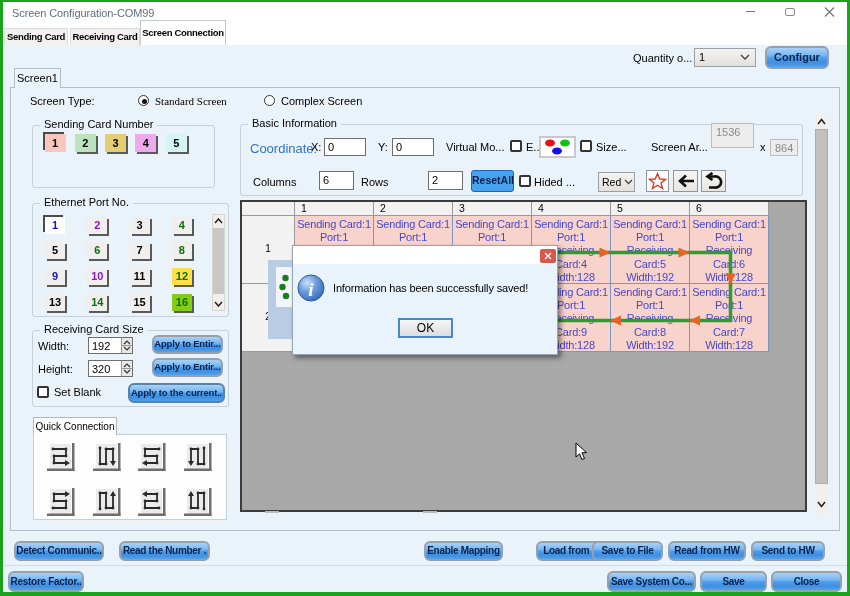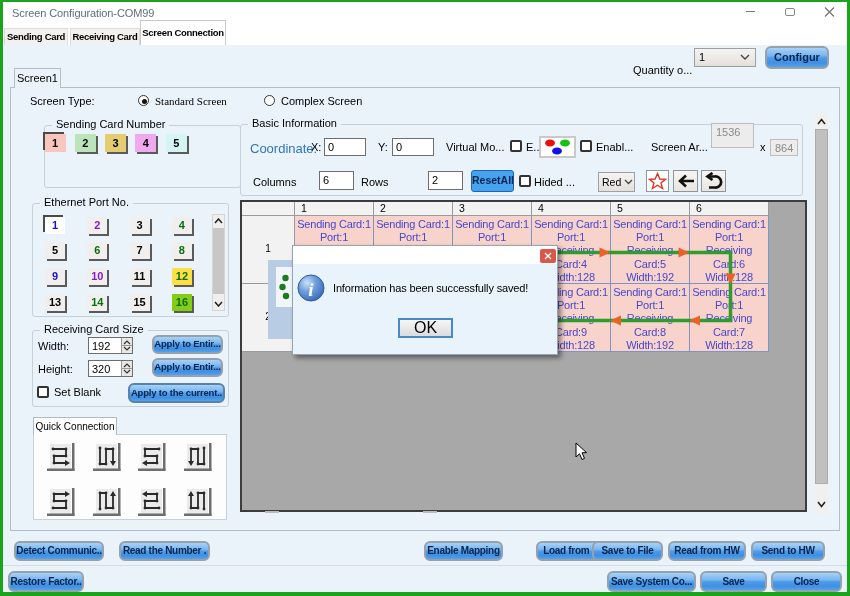--- a/index.html
+++ b/index.html
@@ -25,35 +25,35 @@
 <div class="abs" style="left:746px;top:10.5px;width:9px;height:1.5px;background:#777;"></div>
 <div class="abs" style="left:785px;top:7.5px;width:9.5px;height:8px;border:1.2px solid #888;border-radius:2px;"></div>
 <svg class="abs" style="left:824px;top:7px;" width="11" height="10">
     <path d="M1,0.5 L10,9.5 M10,0.5 L1,9.5" stroke="#777" stroke-width="1.3"></path>
   </svg>
 <div class="abs" style="left:3px;top:27px;width:844px;height:18px;background:#fff;"></div>
 <div class="abs" style="left:4px;top:28px;width:64px;height:17px;background:#F2F1F0;border:1px solid #DCDCDC;border-bottom:none;font-size:9.5px;font-weight:bold;text-align:center;line-height:16px;white-space:nowrap;letter-spacing:-0.3px;">Sending Card</div>
 <div class="abs" style="left:70px;top:28px;width:70px;height:17px;background:#F2F1F0;border:1px solid #DCDCDC;border-bottom:none;font-size:9.5px;font-weight:bold;text-align:center;line-height:16px;white-space:nowrap;letter-spacing:-0.3px;">Receiving Card</div>
 <div class="abs" style="left:140px;top:20px;width:86px;height:34px;background:#fff;border:1px solid #C8C8C8;border-bottom:none;font-size:9.5px;font-weight:bold;text-align:center;line-height:23px;white-space:nowrap;letter-spacing:-0.3px;">Screen Connection</div>
 <div class="abs" style="left:3px;top:45px;width:844px;height:547px;background:#EBF3FA;"></div>
-<div class="lbl" style="left:633px;top:52px;margin-top:12px;">Quantity o...</div>
+<div class="lbl" style="left:633px;top:52px;">Quantity o...</div>
 <div class="abs" style="left:694px;top:48px;width:62px;height:19px;background:linear-gradient(180deg,#F5F3F1,#E4E0DC);border:1px solid #99A0A8;font-size:11px;padding:2px 0 0 4px;">1</div>
 <svg class="abs" style="left:740px;top:54px;" width="10" height="7">
     <path d="M1,1 L5,5 L9,1" stroke="#444" stroke-width="1.4" fill="none"></path>
   </svg>
 <div class="btn" style="left:765px;top:46px;width:64px;height:23px;line-height:18px;">Configur</div>
 <div class="abs" style="left:14px;top:68px;width:47px;height:20px;background:#EBF3FA;border:1px solid #B2BECA;border-bottom:none;font-size:11px;text-align:center;line-height:19px;z-index:2;">Screen1</div>
 <div class="abs" style="left:10px;top:87px;width:830px;height:444px;border:1px solid #B2BECA;background:#EBF3FA;"></div>
 <div class="lbl" style="left:30px;top:95px;">Screen Type:</div>
 <div class="abs" style="left:138px;top:95px;width:11px;height:11px;border:1.5px solid #333;border-radius:50%;background:#fff;"></div>
 <div class="abs" style="left:141.5px;top:98.5px;width:5px;height:5px;border-radius:50%;background:#111;"></div>
 <div class="lbl" style="left:155px;top:95px;font-family:Liberation Serif, serif;">Standard Screen</div>
 <div class="abs" style="left:264px;top:95px;width:11px;height:11px;border:1.5px solid #333;border-radius:50%;background:#fff;"></div>
 <div class="lbl" style="left:281px;top:95px;">Complex Screen</div>
-<div class="fs" style="left:44px;top:125px;width:197px;height:63px;">
+<div class="fs" style="left:32px;top:125px;width:183px;height:63px;">
     <span>Sending Card Number</span>
   </div>
 <div class="pbtn" style="left:44.5px;top:134px;width:21px;height:18px;background:#F9C6BD;line-height:18px;box-shadow:-2px -2px 0 0 #4A4A4A;">1</div>
 <div class="pbtn" style="left:74.8px;top:134px;width:21px;height:18px;background:#BCE4BC;line-height:18px;box-shadow:2px 2px 0 0 #5A5A5A;">2</div>
 <div class="pbtn" style="left:105.1px;top:134px;width:21px;height:18px;background:#E4CC70;line-height:18px;box-shadow:2px 2px 0 0 #5A5A5A;">3</div>
 <div class="pbtn" style="left:135.4px;top:134px;width:21px;height:18px;background:#EFA9EF;line-height:18px;box-shadow:2px 2px 0 0 #5A5A5A;">4</div>
 <div class="pbtn" style="left:165.7px;top:134px;width:21px;height:18px;background:#D5F5F5;line-height:18px;box-shadow:2px 2px 0 0 #5A5A5A;">5</div>
 <div class="fs" style="left:32px;top:203px;width:197px;height:114px;">
     <span>Ethernet Port No.</span>
   </div>
@@ -218,21 +218,21 @@
 <div class="lbl" style="left:446px;top:141px;">Virtual Mo...</div>
 <div class="cb" style="left:510px;top:140px;"></div>
 <div class="lbl" style="left:526px;top:141px;">E...</div>
 <div class="abs" style="left:539px;top:136px;width:37px;height:22px;background:#fff;border:2px solid #C9C9C9;"></div>
 <svg class="abs" style="left:541px;top:138px;" width="33" height="18">
     <ellipse cx="9" cy="5" rx="5" ry="3.5" fill="#E81010"></ellipse>
     <ellipse cx="24" cy="5" rx="5" ry="3.5" fill="#12C212"></ellipse>
     <ellipse cx="16" cy="13" rx="5" ry="3.5" fill="#1212E8"></ellipse>
   </svg>
 <div class="cb" style="left:580px;top:140px;"></div>
-<div class="lbl" style="left:596px;top:141px;">Enabl...</div>
+<div class="lbl" style="left:596px;top:141px;">Size...</div>
 <div class="lbl" style="left:651px;top:141px;">Screen Ar...</div>
 <div class="dinp" style="left:711px;top:123px;width:43px;height:25px;">1536</div>
 <div class="lbl" style="left:760px;top:141px;">x</div>
 <div class="dinp" style="left:770px;top:139px;width:28px;height:17px;">864</div>
 <div class="lbl" style="left:253px;top:176px;">Columns</div>
 <div class="inp" style="left:319px;top:171px;width:35px;height:19px;">6</div>
 <div class="lbl" style="left:361px;top:176px;">Rows</div>
 <div class="inp" style="left:428px;top:171px;width:35px;height:19px;">2</div>
 <div class="abs" style="left:471px;top:170px;width:43px;height:22px;background:#47A2F0;border:1.5px solid #2064B8;border-radius:3px;font-size:10.5px;font-weight:bold;text-align:center;line-height:19px;color:#06234E;">ResetAll</div>
 <div class="cb" style="left:519px;top:175px;"></div>
@@ -326,15 +326,15 @@
       <radialGradient id="ig" cx="35%" cy="30%" r="75%">
         <stop offset="0%" stop-color="#CBE2F8"></stop>
         <stop offset="45%" stop-color="#6FA0DC"></stop>
         <stop offset="100%" stop-color="#3A6AB8"></stop>
       </radialGradient>
     </defs>
     <circle cx="14" cy="14" r="13" fill="url(#ig)" stroke="#2E5A9E" stroke-width="1"></circle>
     <text x="14" y="22" font-family="Liberation Serif,serif" font-size="19" font-style="italic" font-weight="bold" fill="#fff" text-anchor="middle">i</text>
   </svg>
 <div class="abs" style="left:333px;top:282px;font-size:11px;color:#000;z-index:12;white-space:nowrap;letter-spacing:-0.15px;">Information has been successfully saved!</div>
-<div class="abs" style="left:398px;top:318px;width:55px;height:20px;background:linear-gradient(180deg,#F6F6F6,#DCDCDC);border:2px solid #4A87C8;font-size:16px;text-align:center;line-height:16px;z-index:12;">OK</div>
+<div class="abs" style="left:398px;top:318px;width:55px;height:20px;background:linear-gradient(180deg,#F6F6F6,#DCDCDC);border:2px solid #4A87C8;font-size:12px;text-align:center;line-height:16px;z-index:12;">OK</div>
 <svg class="abs" style="left:575px;top:442px;z-index:15;" width="13" height="19">
     <path d="M1,1 L1,15 L4.5,11.8 L7,17.5 L9.5,16.4 L7,10.8 L11.5,10.6 Z" fill="#fff" stroke="#000" stroke-width="1"></path>
   </svg>
 </body></html>

